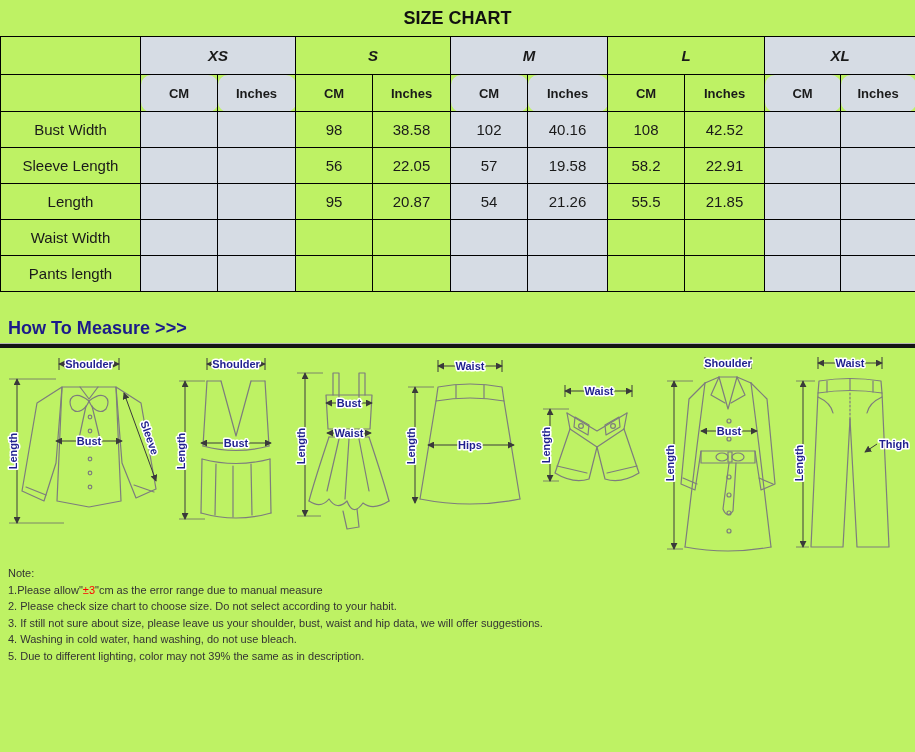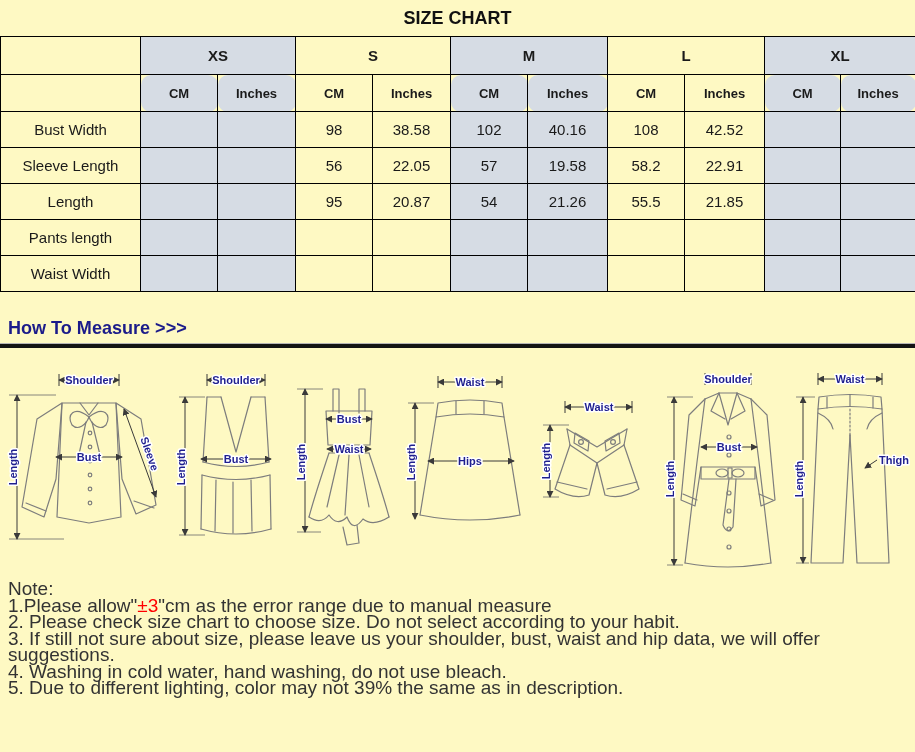--- a/index.html
+++ b/index.html
@@ -1,43 +1,43 @@
 <!DOCTYPE html>
 <html><head>
 <meta charset="utf-8">
 <style>
   html,body{margin:0;padding:0;background:#fff;}
-  #page{position:relative;width:915px;height:752px;background:#fef9c3;overflow:hidden;
+  #page{position:relative;width:915px;height:752px;background:#bef264;overflow:hidden;
         font-family:"Liberation Sans",sans-serif;color:#000;}
   
   .title{height:36px;line-height:36px;text-align:center;font-size:18px;font-weight:700;color:#111;}
   
   table.size{border-collapse:collapse;table-layout:fixed;width:915px;}
   table.size td{border:1px solid #000;text-align:center;vertical-align:middle;
                 font-size:15px;color:#1a1a1a;padding:0;overflow:hidden;white-space:nowrap;}
   td.g{background:#d6dce4;}
   tr.sizes-row td{height:37px;}
   tr.units-row td{height:36px;font-size:13px;font-weight:700;border-radius:10px;}
   tr.data-row td{height:35px;}
-  td.size-name{font-size:24px;font-weight:700;color:#ff0000;}
+  td.size-name{font-size:24px;font-weight:700;color:#ff0000;font-style:italic;}
   td.row-label{font-size:13.5px;color:#111;}
   
   .measure-head{margin:25px 0 0 8px;font-size:19px;font-weight:700;color:#1b1b8a;
                 letter-spacing:0px;transform:scaleX(.95);transform-origin:left;}
   .rule{height:4px;background:#141414;margin-top:5px;box-shadow:0 -1px 0 #b5b5b5;}
   .figs{display:flex;justify-content:space-between;align-items:flex-start;
-        padding:19px 4px 0 4px;height:207px;}
+        padding:3px 4px 0 4px;height:207px;}
   svg .garment{fill:none;stroke:#7d7d7d;stroke-width:1.2;stroke-linejoin:round;stroke-linecap:round;}
   svg .dim{stroke:#3a3a3a;stroke-width:1;}
   svg .tick{stroke:#3a3a3a;stroke-width:1;}
   svg .ext{stroke:#6a6a6a;stroke-width:.8;}
   svg .dimlabel{font-family:"Liberation Sans",sans-serif;font-size:11px;font-weight:700;fill:#1f1f8f;
                 paint-order:stroke;stroke:#ffffff;stroke-width:3px;stroke-linejoin:round;text-anchor:middle;}
   
-  .notes{margin:7px 0 0 8px;font-size:19px;line-height:16.5px;color:#333;}
+  .notes{margin:7px 0 0 8px;font-size:11px;line-height:16.5px;color:#333;}
   .notes .hl{color:#ff0000;}
 </style>
 </head>
 <body>
 
 <div id="page">
 
   <div class="title">SIZE CHART</div>
 
   <table class="size">
@@ -109,34 +109,34 @@
         <td>95</td>
         <td>20.87</td>
         <td class="g">54</td>
         <td class="g">21.26</td>
         <td>55.5</td>
         <td>21.85</td>
         <td class="g"></td>
         <td class="g"></td>
       </tr>
       <tr class="data-row">
+        <td class="row-label">Waist Width</td>
+        <td class="g"></td>
+        <td class="g"></td>
+        <td></td>
+        <td></td>
+        <td class="g"></td>
+        <td class="g"></td>
+        <td></td>
+        <td></td>
+        <td class="g"></td>
+        <td class="g"></td>
+      </tr>
+      <tr class="data-row">
         <td class="row-label">Pants length</td>
-        <td class="g"></td>
-        <td class="g"></td>
-        <td></td>
-        <td></td>
-        <td class="g"></td>
-        <td class="g"></td>
-        <td></td>
-        <td></td>
-        <td class="g"></td>
-        <td class="g"></td>
-      </tr>
-      <tr class="data-row">
-        <td class="row-label">Waist Width</td>
         <td class="g"></td>
         <td class="g"></td>
         <td></td>
         <td></td>
         <td class="g"></td>
         <td class="g"></td>
         <td></td>
         <td></td>
         <td class="g"></td>
         <td class="g"></td>

